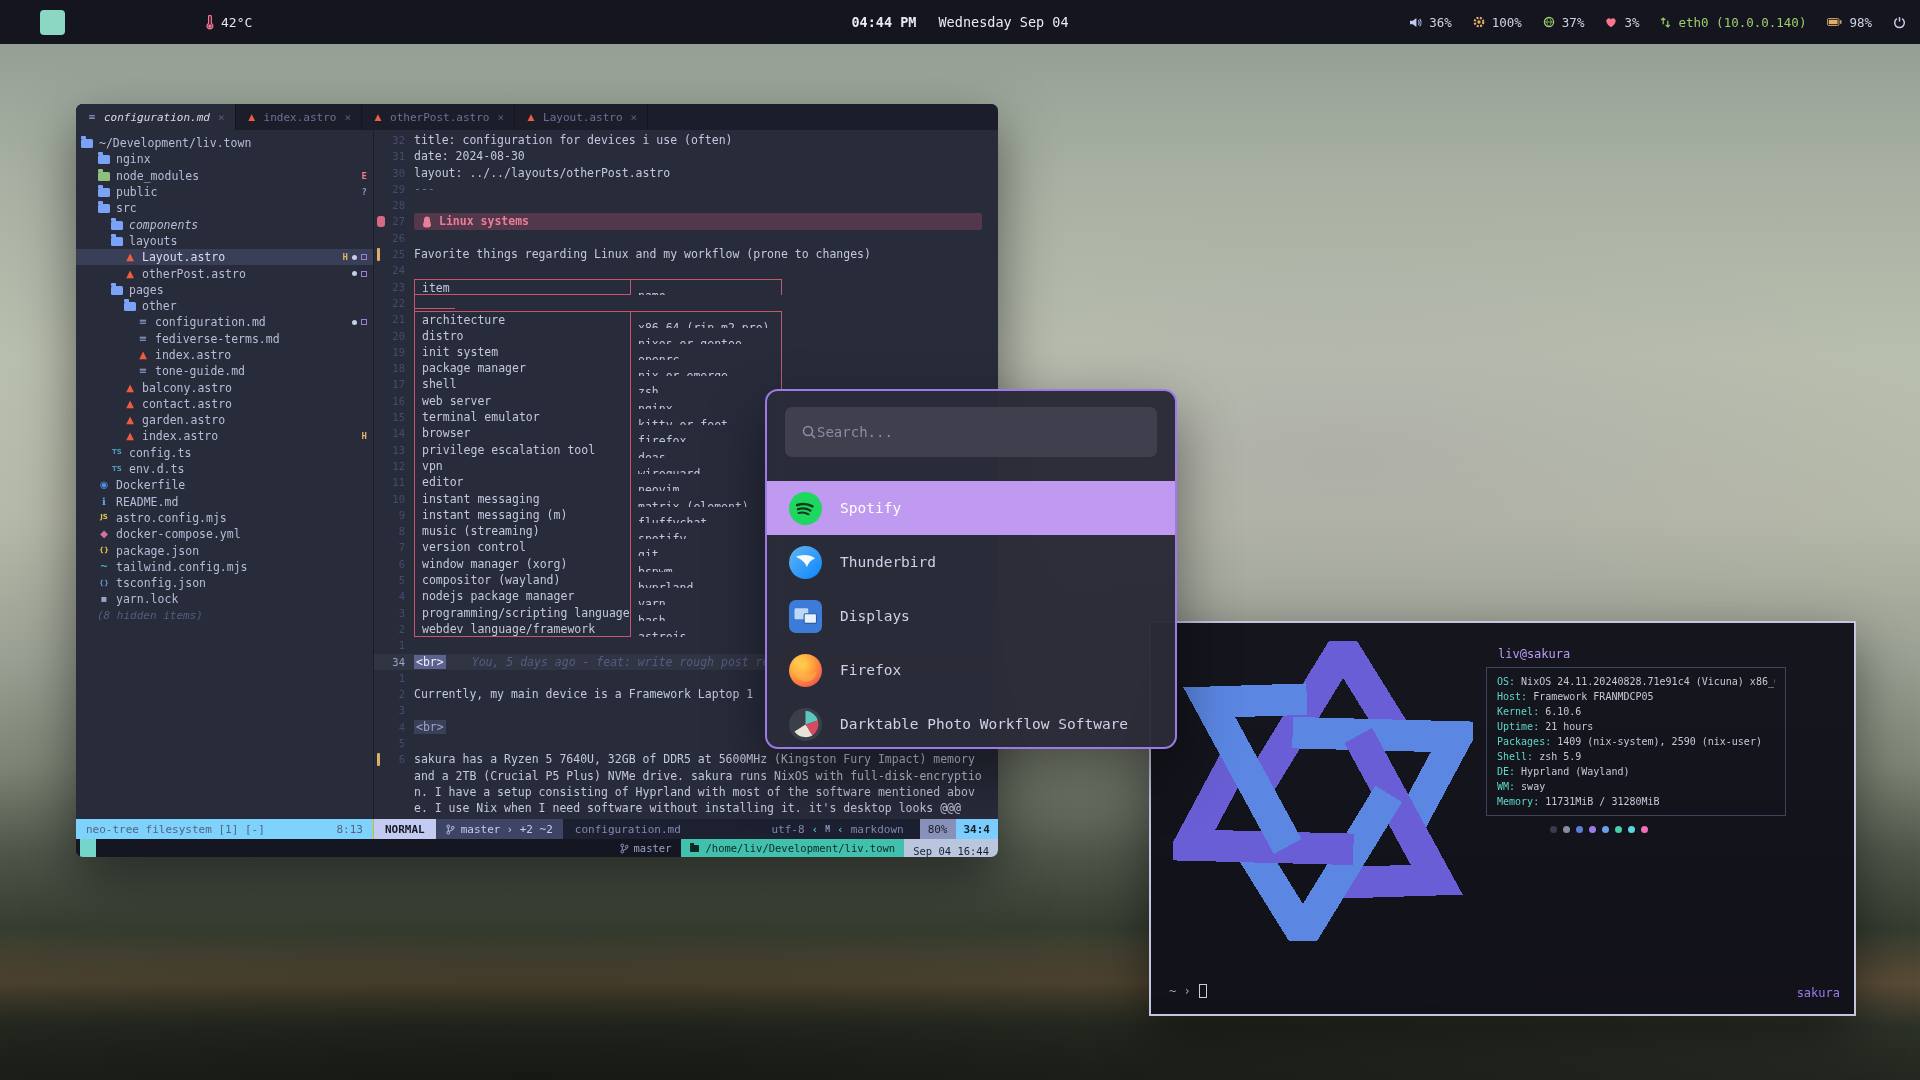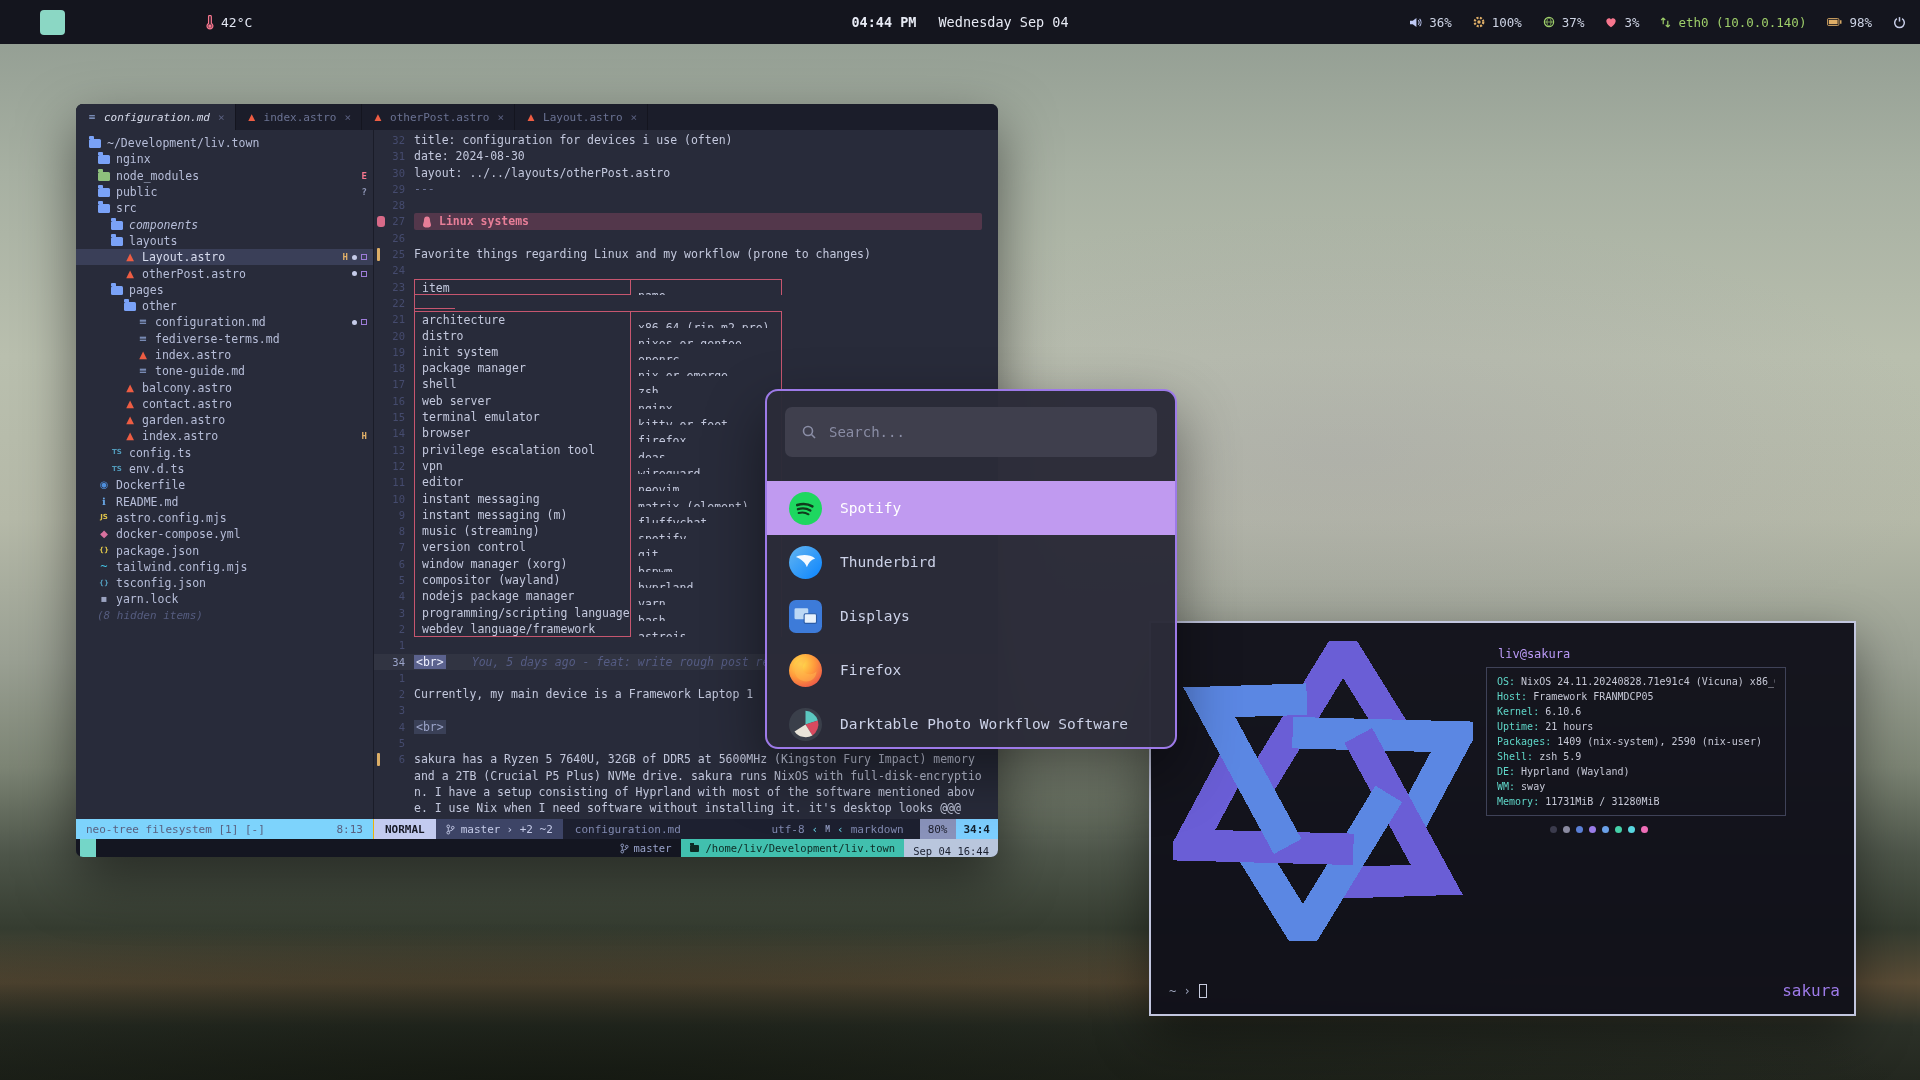--- a/index.html
+++ b/index.html
@@ -35,21 +35,21 @@
   .tab{display:flex;align-items:center;gap:6px;padding:0 10px;font-size:11px;color:#6b7394;border-right:1px solid #14151f;cursor:pointer}
   .tab.active{background:var(--edbg);color:#d6daea;font-style:italic}
   .tabclose{color:#5a6080;margin-left:2px}
   .tabicon{display:inline-flex;align-items:center;justify-content:center;width:12px;font-size:9px;font-family:"DejaVu Sans",sans-serif}
   .edbody{display:flex;height:689px}
 
   
   .neotree{flex:0 0 298px;border-right:1px solid #1a1c28;padding-top:5px;overflow:hidden;position:relative}
   .titem{position:relative;display:flex;align-items:center;gap:5px;height:16.3px;font-size:11.5px;color:#b6bdd8;white-space:nowrap;cursor:pointer}
   .titem.selected{background:#3a3f58;color:#d7dcee}
-  .titem.root{padding-left:12px}
+  .titem.root{padding-left:4px}
   .fic{width:14px;flex:0 0 14px;display:inline-flex;align-items:center;justify-content:center;font-size:10px;line-height:1;font-family:"DejaVu Sans",sans-serif}
   .fic.txtic{font-size:7px;font-weight:bold}
   .fold{width:12px;height:9px;flex:0 0 12px;background:var(--fc,#7aa2f7);border-radius:1.5px;position:relative;margin:1px 1px 0 1px}
   .fold::before{content:"";position:absolute;top:-3px;left:0;width:5px;height:3px;background:inherit;border-radius:1px 1px 0 0}
   .tmarks{position:absolute;right:6px;display:flex;gap:4px;align-items:center}
   .mdot{width:5px;height:5px;border-radius:50%;background:#c5cbe8}
   .msq{width:6px;height:6px;border:1px solid #9d7cd8}
   .mtxt{font-size:9px;font-weight:bold}
   .hiddenrow{padding-left:21px;color:#565d80;font-style:italic;font-size:11px;height:16.3px;display:flex;align-items:center}
 
@@ -105,21 +105,21 @@
   .tspacer{flex:1}
   .tgit{display:flex;align-items:center;gap:5px;color:#9aa4cc;padding:0 10px}
   .tpath{display:flex;align-items:center;gap:6px;background:#41c0ae;color:#0e2a24;padding:0 9px}
   .fmini{width:9px;height:7px;background:#0e2a24;border-radius:1px;position:relative}
   .fmini::before{content:"";position:absolute;top:-2px;left:0;width:4px;height:2px;background:inherit}
   .tdate{display:flex;align-items:center;background:#b9c6dd;color:#1a1f2e;padding:12px 9px}
 
   
   .launcher{position:absolute;left:765px;top:389px;width:412px;height:360px;background:rgba(43,43,56,0.98);
     border:2px solid #9d7ae8;border-radius:13px;z-index:4;overflow:hidden;box-shadow:0 24px 60px rgba(0,0,0,0.45)}
-  .searchbox{margin:16px 18px 0;height:50px;background:#3f3f4d;border-radius:7px;display:flex;align-items:center;gap:12px;padding:0 16px}
+  .searchbox{margin:16px 18px 0;height:50px;background:#3f3f4d;border-radius:7px;display:flex;align-items:center;padding:0 16px}
   .searchbox input{flex:1;background:transparent;border:none;outline:none;color:#cfd3e6;font:14px "DejaVu Sans Mono",monospace}
   .searchbox input::placeholder{color:#8a8da5}
   .apps{margin-top:24px}
   .app{display:flex;align-items:center;gap:18px;height:54px;padding-left:22px;cursor:pointer}
   .app.active{background:#c09af0}
   .applabel{font-size:14.5px;color:#ccd2e8}
   .app.active .applabel{color:#ffffff}
   .appicon{width:33px;height:33px;display:inline-flex}
   .appicon svg{width:33px;height:33px}
 
@@ -131,21 +131,21 @@
   .fetch-user{color:#bb9af7;font-size:12px;margin-left:12px}
   .fetch-box{border:1px solid #3f4258;margin-top:6px;padding:6px 10px;width:300px}
   .fline{font-size:10px;line-height:15px;white-space:nowrap;overflow:hidden}
   .flabel{color:#5fd6c8}
   .flabel::after{content:": "}
   .fval{color:#c6c8d6}
   .palette{margin:10px 0 0 64px;display:flex;gap:6px}
   .pdot{width:7px;height:7px;border-radius:50%}
   .prompt{position:absolute;left:18px;bottom:16px;color:#9aa0b8;font-size:12px;display:flex;gap:8px;align-items:center}
   .cursorblk{width:8px;height:14px;border:1px solid #c8ccdf;display:inline-block}
-  .fetch-title{position:absolute;right:14px;bottom:14px;color:#9d7ae8;font-size:16px}
+  .fetch-title{position:absolute;right:14px;bottom:14px;color:#9d7ae8;font-size:12px}
 </style>
 </head>
 <body>
 
 <div class="wallpaper"></div>
 
 <header class="topbar">
   <div class="tb-left">
     <div class="workspaces">
 

